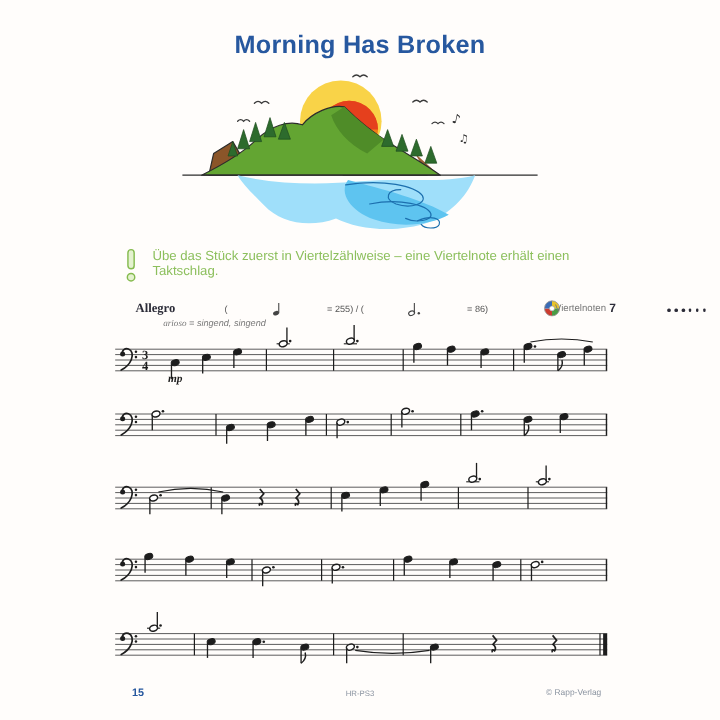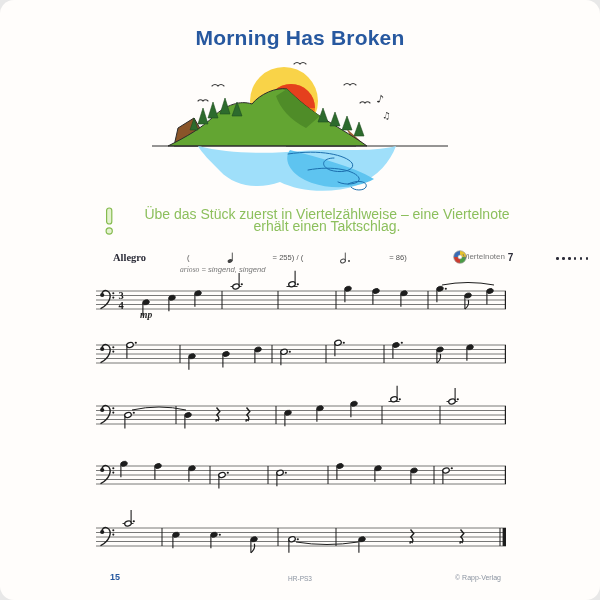--- a/index.html
+++ b/index.html
@@ -1,36 +1,36 @@
 <!DOCTYPE html>
 <html><head>
 <meta charset="utf-8">
 <style>
   html,body{margin:0;padding:0;background:#e8e8e8;}
   .page{position:relative;width:600px;height:600px;background:#fffdfb;overflow:hidden;
-        font-family:"Liberation Sans",sans-serif;color:#222;border-radius:14px;}
+        font-family:"Liberation Sans",sans-serif;color:#222;}
   .title{position:absolute;top:26px;left:0;width:600px;text-align:center;
          font-size:21px;font-weight:bold;color:#27589f;letter-spacing:.2px;}
   .illustration{position:absolute;left:140px;top:58px;}
   .instr-icon{position:absolute;left:102px;top:207px;}
   .instr-text{position:absolute;left:127px;top:209px;width:400px;
-              font-size:14px;line-height:11.5px;color:#8cbf5c;text-align:center;}
+              font-size:11px;line-height:11.5px;color:#8cbf5c;}
   .tempo-row{position:absolute;left:113px;top:250px;height:14px;display:flex;align-items:center;
              font-size:7.6px;color:#555;gap:36px;}
   .tempo-word{font-family:"Liberation Serif",serif;font-weight:bold;font-size:10.5px;color:#2c2c38;margin-right:4px;}
   .tempo-row .seg{margin:0 1px;}
   .cd-icon{margin-left:9px;margin-right:5px;}
   .track-num{font-weight:bold;font-size:10px;color:#2c2c38;margin-right:5px;}
   .track-dots{display:inline-flex;align-items:center;}
   .track-dots i{display:inline-block;width:2.6px;height:2.6px;border-radius:50%;
                 background:#2c2c38;margin:3px 1.7px 0 1.7px;}
   .attribution{position:absolute;top:252px;left:452px;width:53px;text-align:right;
                font-size:8px;color:#777;}
   .expression{position:absolute;left:136px;top:265px;font-size:7.6px;color:#777;font-style:italic;}
-  .expression .term{font-family:"Liberation Serif",serif;margin-left:44px;}
+  .expression .term{font-family:"Liberation Serif",serif;}
   .score{position:absolute;left:0;top:0;width:600px;height:600px;}
   .footer-page{position:absolute;left:110px;top:572px;font-size:9px;font-weight:bold;color:#27589f;}
   .footer-code{position:absolute;left:0;top:575px;width:600px;text-align:center;font-size:6.5px;color:#8a93a0;}
   .footer-copy{position:absolute;left:455px;top:574px;font-size:7px;color:#8a93a0;}
 </style>
 </head>
 <body>
 
 <div class="page">
 

